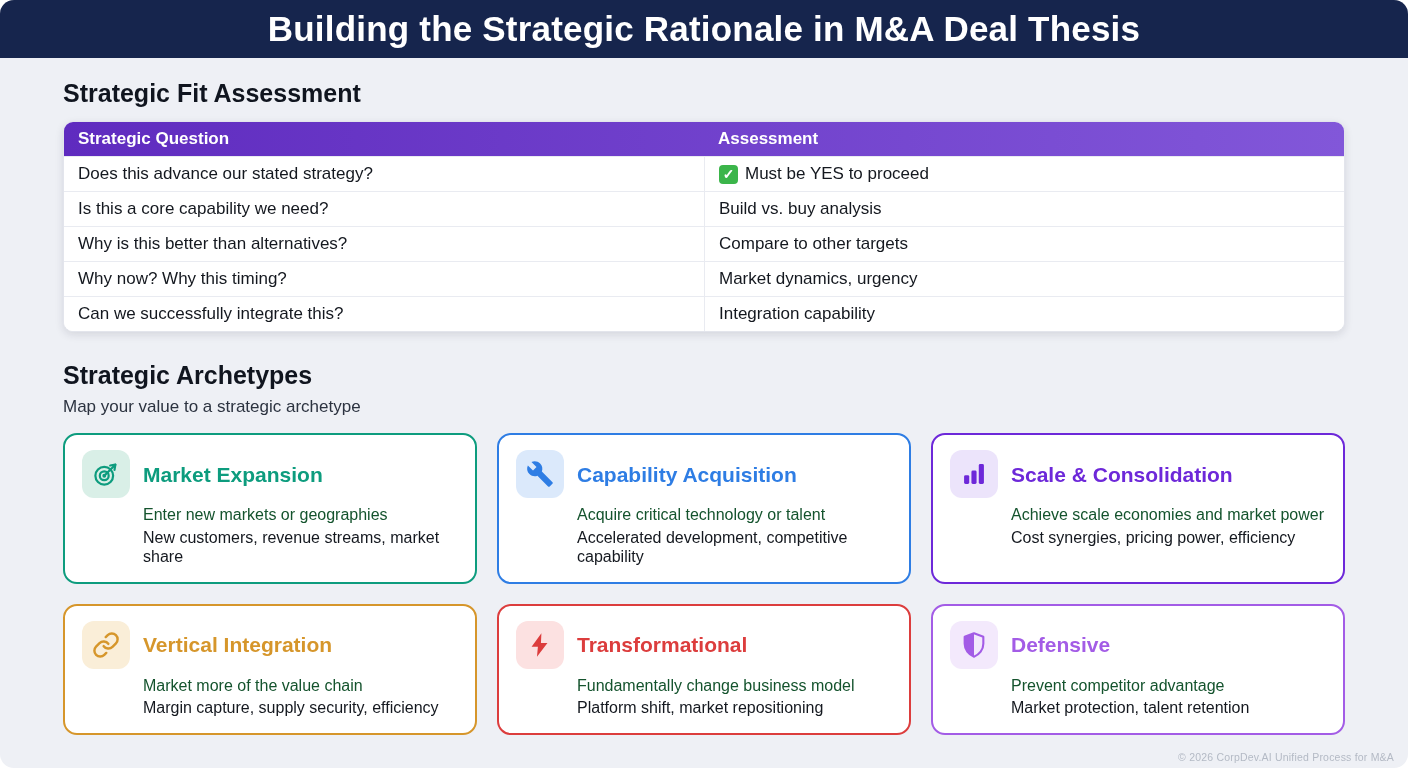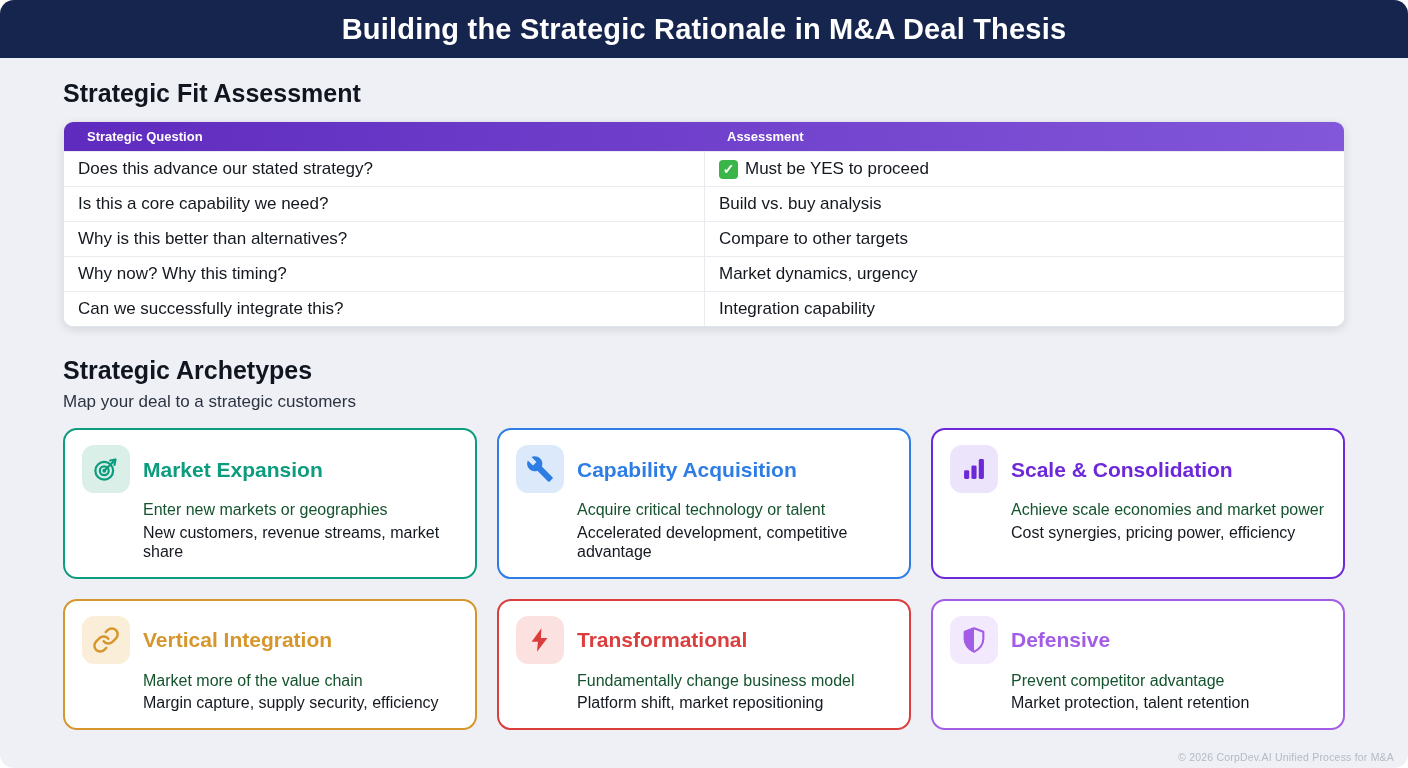--- a/index.html
+++ b/index.html
@@ -15,21 +15,21 @@
     margin:0 auto;
   }
 
   
   .topbar {
     height:58px;
     background:var(--bar,#16254d);
     display:flex; align-items:center; justify-content:center;
   }
   .topbar h1 {
-    color:#ffffff; font-size:29px; font-weight:bold; letter-spacing:0.2px;
+    color:#ffffff; font-size:35px; font-weight:bold; letter-spacing:0.2px;
   }
 
   
   .content { padding:21px 63px 0 63px; }
 
   .section-heading {
     font-size:25px; font-weight:bold; color:#10151f; margin-bottom:13px;
   }
 
   
@@ -39,22 +39,22 @@
     border:1px solid #e3e5ec;
     box-shadow:0 3px 8px rgba(30,36,60,0.12);
     overflow:hidden;
     margin-bottom:29px;
   }
   .t-head {
     display:grid; grid-template-columns:1fr 1fr;
     background:linear-gradient(90deg, var(--g1,#5f2bbf), var(--g2,#8257d9));
   }
   .t-head .cell {
-    color:#ffffff; font-weight:bold; font-size:13px;
-    padding:7px 23px;
+    color:#ffffff; font-weight:bold; font-size:17px;
+    padding:7px 14px;
   }
   .t-row {
     display:grid; grid-template-columns:1fr 1fr;
     border-top:1px solid #e9ebf1;
     background:#ffffff;
   }
   .t-row .cell {
     font-size:17px; color:#14181f; padding:7px 14px;
     display:flex; align-items:center; gap:7px;
   }
@@ -147,21 +147,21 @@
         <div class="cell">Why now? Why this timing?</div>
         <div class="cell assess">Market dynamics, urgency</div>
       </div>
       <div class="t-row">
         <div class="cell">Can we successfully integrate this?</div>
         <div class="cell assess">Integration capability</div>
       </div>
     </div>
 
     <div class="section-heading">Strategic Archetypes</div>
-    <div class="sub-heading">Map your deal to a strategic customers</div>
+    <div class="sub-heading">Map your value to a strategic archetype</div>
 
     <div class="cards">
 
       <div class="card" style="--accent: #0d9c7e; --tint: #d9efe7;">
         <div class="icon-box">
           <svg viewBox="0 0 24 24" fill="none" stroke="currentColor" stroke-width="1.9" stroke-linecap="round" stroke-linejoin="round">
             <circle cx="10.5" cy="13.5" r="7.6"></circle>
             <circle cx="10.5" cy="13.5" r="3.8"></circle>
             <circle cx="10.5" cy="13.5" r="0.7" fill="currentColor"></circle>
             <path d="M10.5 13.5 L20 4"></path>
@@ -177,21 +177,21 @@
 
       <div class="card" style="--accent: #2e7de4; --tint: #dbe9fb;">
         <div class="icon-box">
           <svg viewBox="0 0 24 24" fill="currentColor">
             <path d="M22.7 19l-9.1-9.1c.9-2.3.4-5-1.5-6.9-2-2-5-2.4-7.4-1.3L9 6 6 9 1.6 4.7C.4 7.1.9 10.1 2.9 12.1c1.9 1.9 4.6 2.4 6.9 1.5l9.1 9.1c.4.4 1 .4 1.4 0l2.3-2.3c.5-.4.5-1.1.1-1.4z"></path>
           </svg>
         </div>
         <div class="card-title">Capability Acquisition</div>
         <div class="card-body">
           <div class="card-desc">Acquire critical technology or talent</div>
-          <div class="card-drivers">Accelerated development, competitive advantage</div>
+          <div class="card-drivers">Accelerated development, competitive capability</div>
         </div>
       </div>
 
       <div class="card" style="--accent: #6d28d9; --tint: #ece4fb;">
         <div class="icon-box">
           <svg viewBox="0 0 24 24" fill="currentColor">
             <rect x="3.5" y="13" width="4.4" height="7.5" rx="1.2"></rect>
             <rect x="9.8" y="9" width="4.4" height="11.5" rx="1.2"></rect>
             <rect x="16.1" y="3.5" width="4.4" height="17" rx="1.2"></rect>
           </svg>

